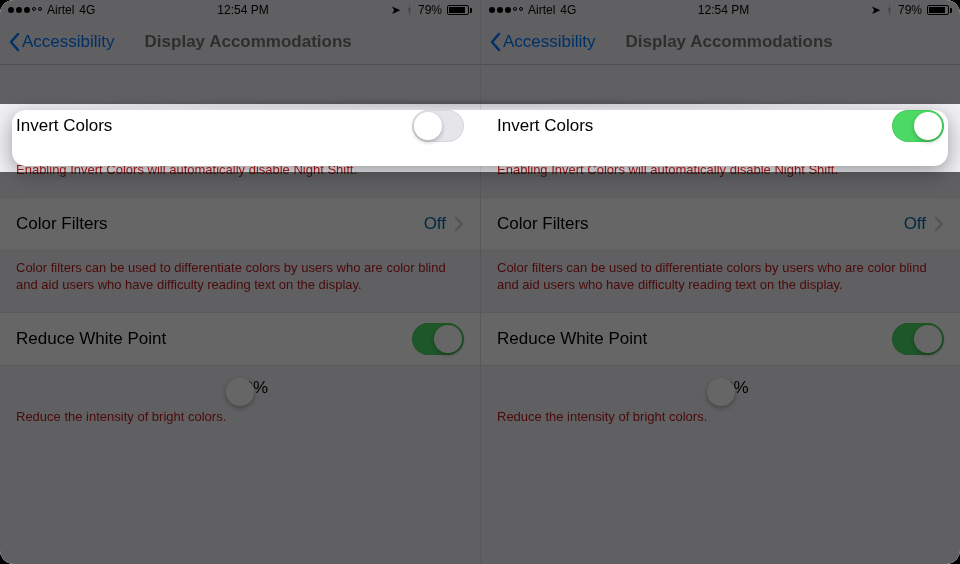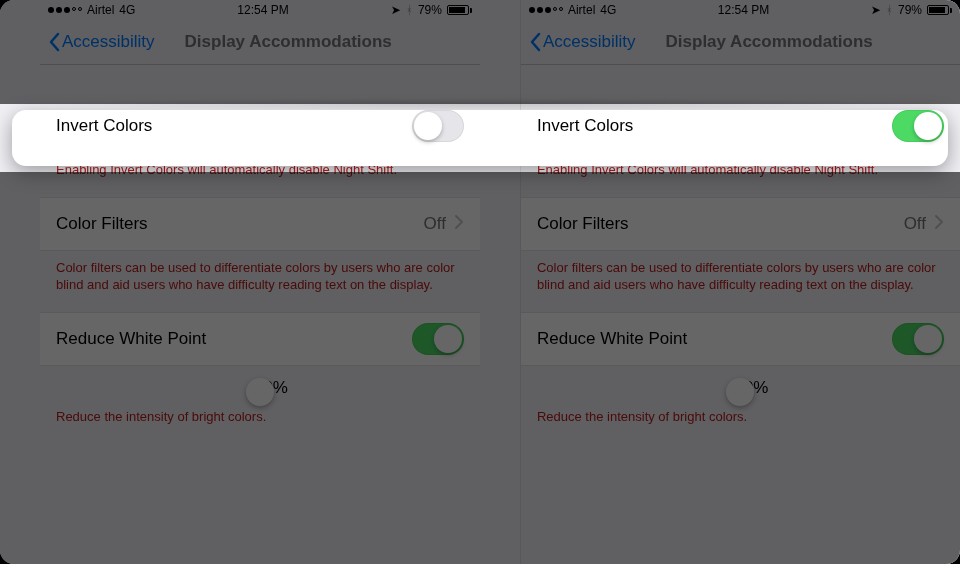--- a/index.html
+++ b/index.html
@@ -1,19 +1,19 @@
 <!DOCTYPE html>
 <html><head>
 <meta charset="utf-8">
 <style>
   * { box-sizing: border-box; margin: 0; padding: 0; font-family: -apple-system, "Helvetica Neue", Helvetica, Arial, sans-serif; }
   html, body { width: 960px; height: 564px; background: #000; overflow: hidden; }
   .wrap { position: relative; width: 960px; height: 564px; border-radius: 14px; overflow: hidden; background: #efeff4; }
   .panes { display: flex; width: 100%; height: 100%; }
-  .pane { width: 480px; height: 100%; background: #efeff4; position: relative; margin-left: 40px; }
+  .pane { width: 480px; height: 100%; background: #efeff4; position: relative; }
   .pane + .pane { border-left: 1px solid rgba(0,0,0,.08); }
 
   
   .status { display: flex; align-items: center; justify-content: space-between; height: 20px; padding: 0 8px; font-size: 12px; color: #000; }
   .status .s-left, .status .s-right { display: flex; align-items: center; gap: 5px; }
   .dots { display: inline-flex; gap: 2px; }
   .dots i { width: 6px; height: 6px; border-radius: 50%; background: #000; display: inline-block; }
   .dots i.hollow { background: transparent; border: 1px solid #000; width: 4px; height: 4px; }
   .s-time { font-weight: 400; }
   .battery { display: inline-flex; align-items: center; }
@@ -25,21 +25,21 @@
   .nav { display: flex; align-items: center; height: 44px; padding: 0 8px; gap: 20px; }
   .nav .back { display: inline-flex; align-items: center; color: #007aff; font-size: 17px; }
   .nav .back svg { margin-right: 2px; }
   .nav .title { margin-left: 10px; font-size: 17px; font-weight: 700; color: #737373; }
   .nav-sep { height: 1px; background: rgba(0,0,0,.18); }
 
   
   .spacer { height: 34px; }
   .cell { background: #fff; display: flex; align-items: center; justify-content: space-between; padding: 0 16px; height: 54px; border-top: 1px solid rgba(0,0,0,.12); border-bottom: 1px solid rgba(0,0,0,.12); }
   .cell .label { font-size: 17px; color: #000; }
-  .cell .value { display: inline-flex; color: #737373; font-size: 17px; }
+  .cell .value { display: inline-flex; align-items: center; color: #0369a1; font-size: 17px; }
   .footer { padding: 8px 16px 18px; font-size: 13px; color: #b91c1c; line-height: 1.35; }
 
   
   .switch { width: 52px; height: 32px; border-radius: 16px; position: relative; background: #e5e5ea; box-shadow: inset 0 0 0 1px rgba(0,0,0,.06); }
   .switch .knob { position: absolute; top: 2px; left: 2px; width: 28px; height: 28px; background: #fff; border-radius: 50%; box-shadow: 0 2px 4px rgba(0,0,0,.25); transition: none; }
   .switch.on { background: #4cd964; }
   .switch.on .knob { left: 22px; }
 
   .chevron { color: #c7c7cc; }
 

